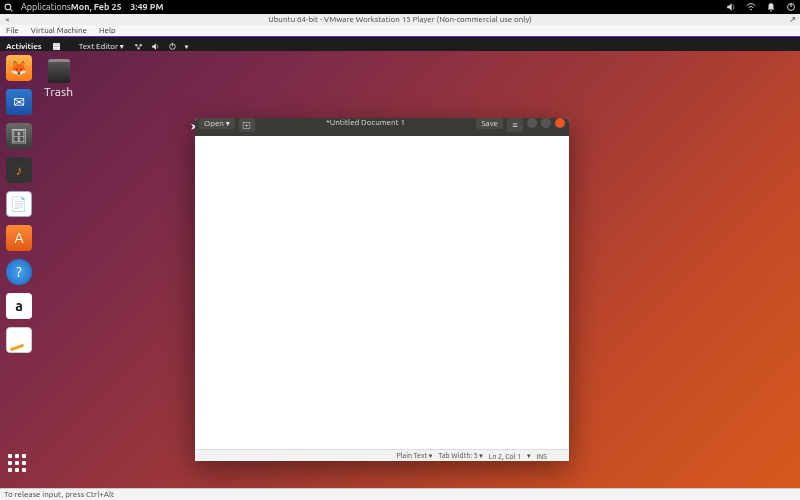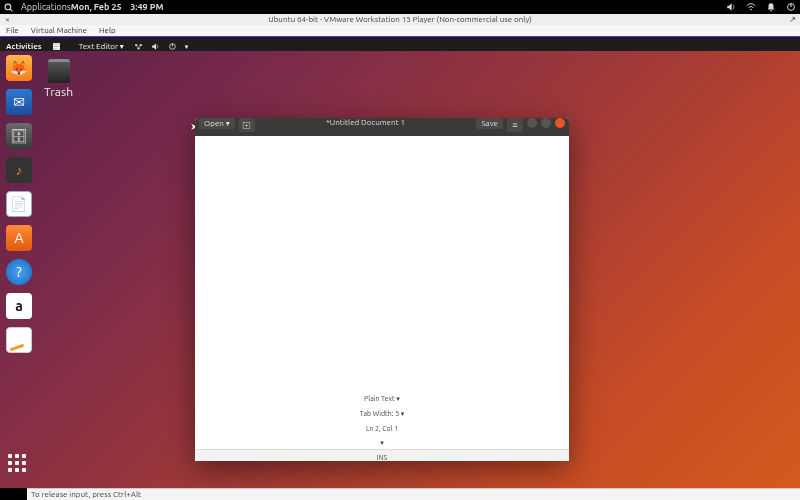--- a/index.html
+++ b/index.html
@@ -38,23 +38,23 @@
 .apps-grid span { background: #fff; border-radius: 1px; }
 .gedit { position: absolute; left: 195px; top: 81px; width: 374px; height: 343px; box-shadow: 0 8px 30px rgba(0,0,0,0.45); border-radius: 4px 4px 0 0; overflow: hidden; background:#fff; }
 .gedit-hb { height: 18px; background: #3b3a37; display:flex; align-items:flex-start; padding:0 4px; gap:4px; }
 .gedit-hb .btn { background:#4a4946; border-radius:2px; padding:1px 5px; font-size:8px; color:#ddd; display:flex; align-items:center; gap:3px;}
 .gedit-hb .iconbtn { width:16px; height:14px; background:#4a4946; border-radius:2px; display:flex; align-items:center; justify-content:center; }
 .hb-title { flex:1; text-align:center; font-size:8px; color:#ddd; }
 .win-ctl { display:flex; gap:4px; align-items:center; }
 .win-ctl .c { width:10px; height:10px; border-radius:50%; background:#555; }
 .win-ctl .close { background:#e95420; }
 .gedit-body { position:absolute; top:18px; left:0; right:0; bottom:12px; background:#fff; }
-.gedit-status { position:absolute; bottom:0; left:0; right:0; height:12px; background:#f2f2f0; border-top:1px solid #ddd; display:flex; align-items:center; justify-content:flex-end; gap:6px; padding:0 22px; font-size:7px; color:#444;flex-direction:column;}
+.gedit-status { position:absolute; bottom:0; left:0; right:0; height:12px; background:#f2f2f0; border-top:1px solid #ddd; display:flex; align-items:center; justify-content:flex-end; gap:6px; padding:0 22px; font-size:7px; color:#444;}
 .gedit-status span{ display:flex; align-items:center; gap:2px;}
-.host-statusbar { height: 12px; background: #f4f4f4; border-top:1px solid #ccc; display:flex; align-items:center; padding:0 4px; font-size:8px; color:#444;margin-left:27px;}
+.host-statusbar { height: 12px; background: #f4f4f4; border-top:1px solid #ccc; display:flex; align-items:center; padding:0 4px; font-size:8px; color:#444;}
 .chev { font-size:7px; }
 .cursor-arrow{position:absolute; left:190px; top:84px; color:#fff; font-size:10px; text-shadow:0 0 2px #000;}
 </style>
 </head>
 <body>
 
 <div class="host-topbar">
   <div class="host-left">
     <span class="icon-svg">
       <svg width="9" height="9" viewBox="0 0 16 16">

